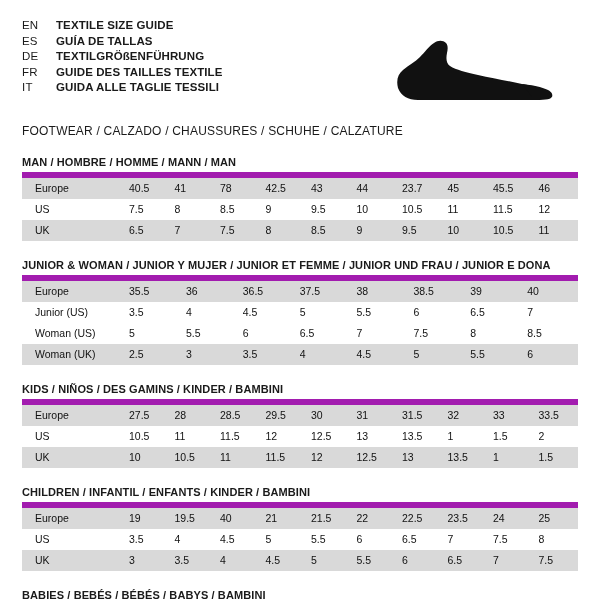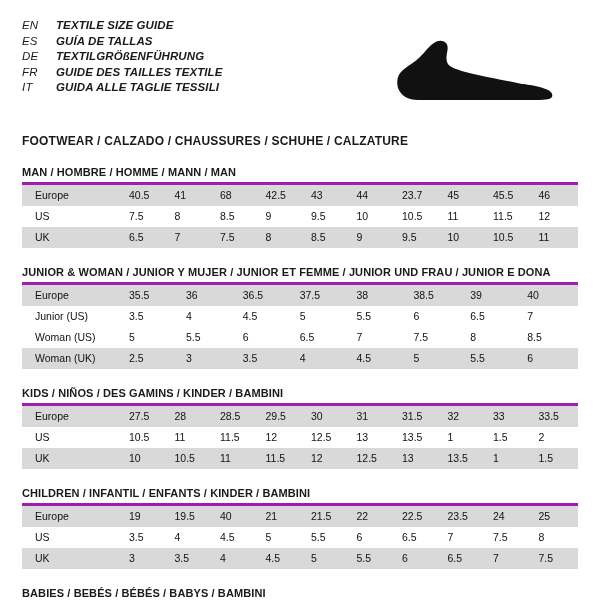--- a/index.html
+++ b/index.html
@@ -22,21 +22,20 @@
     padding: 18px 22px 0 22px;
   }
 
   
   .header {
     position: relative;
     height: 100px;
   }
   .lang-table {
     border-collapse: collapse;
-    font-style: italic;
   }
   .lang-table td {
     font-size: 11.5px;
     line-height: 15.5px;
     padding: 0;
     vertical-align: top;
     white-space: nowrap;
   }
   .lang-code {
     width: 34px;
@@ -50,35 +49,35 @@
   .shoe-logo {
     position: absolute;
     right: 16px;
     top: 16px;
     width: 180px;
     height: 72px;
   }
 
   .footwear-line {
     font-size: 12px;
-    font-weight: bold;
+    font-weight: normal;
     letter-spacing: 0.2px;
-    margin-top: 16px;
+    margin-top: 6px;
   }
 
   
   .section {
     margin-top: 18px;
   }
   .section-title {
     font-size: 11px;
     font-weight: bold;
     letter-spacing: 0.1px;
     padding-bottom: 4px;
-    border-bottom: 3px solid #a21caf;
+    border-bottom: 6px solid #a21caf;
     margin-bottom: 0;
   }
   table.size {
     border-collapse: collapse;
     width: 100%;
     table-layout: fixed;
   }
   table.size td {
     font-size: 10.5px;
     line-height: 13px;
@@ -136,21 +135,21 @@
 
   <div id="sections">
       <div class="section">
         <div class="section-title">MAN / HOMBRE / HOMME / MANN / MAN</div>
         <table class="size">
           <tbody>
             <tr class="shaded">
               <td class="label">Europe</td>
               <td>40.5</td>
               <td>41</td>
-              <td>68</td>
+              <td>78</td>
               <td>42.5</td>
               <td>43</td>
               <td>44</td>
               <td>23.7</td>
               <td>45</td>
               <td>45.5</td>
               <td>46</td>
             </tr>
             <tr class="">
               <td class="label">US</td>

